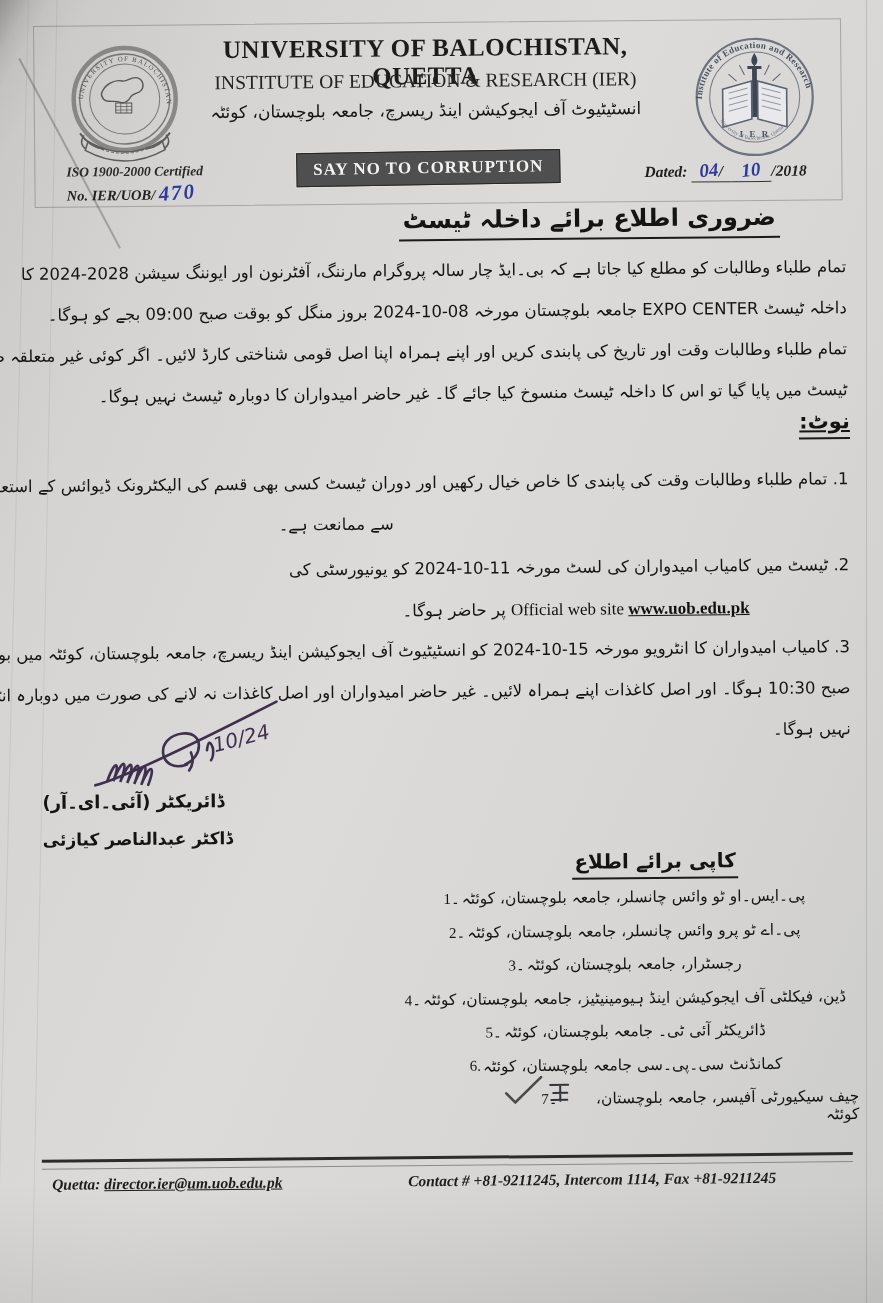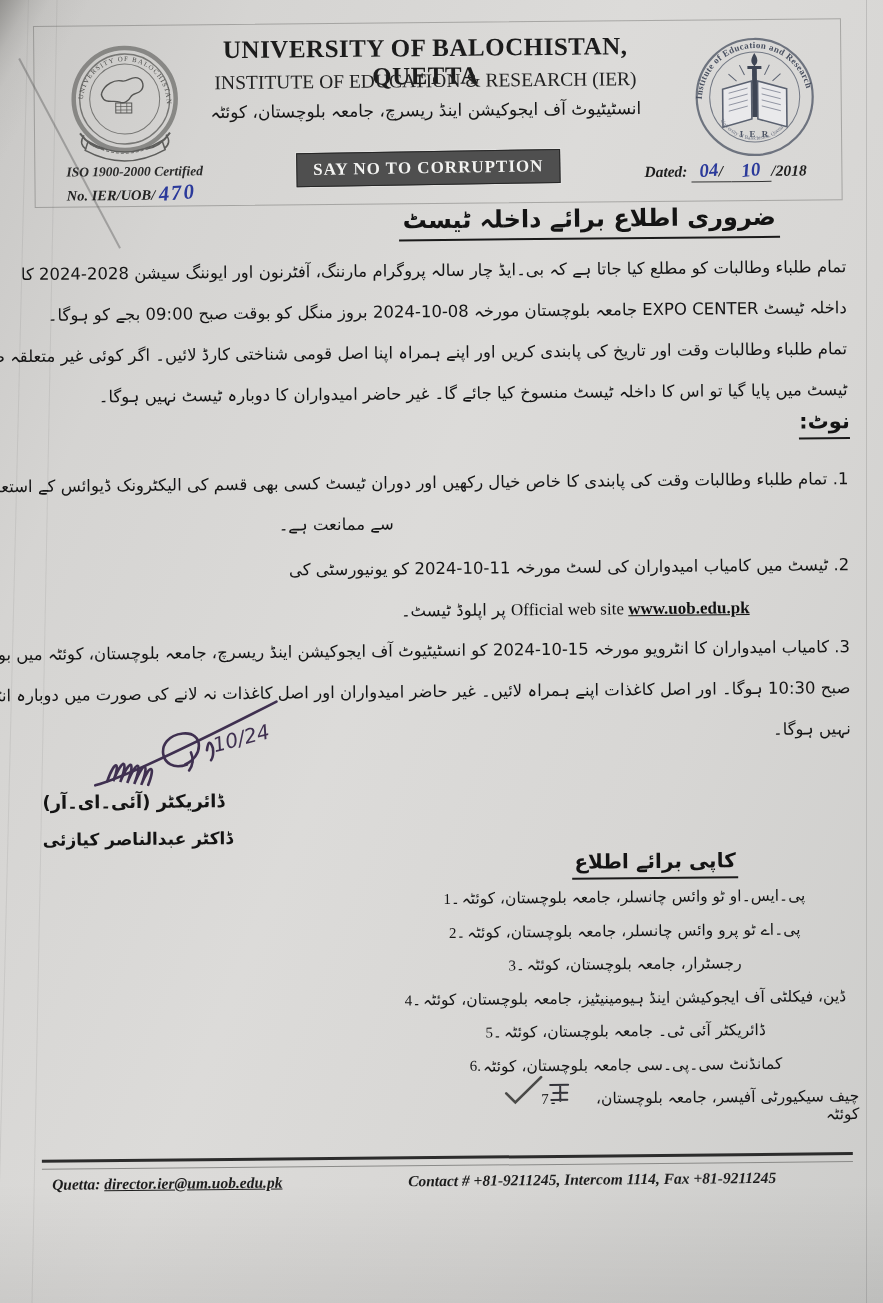--- a/index.html
+++ b/index.html
@@ -48,21 +48,21 @@
 
   
   .urdu{font-family:"DejaVu Sans", sans-serif;color:#141414;}
   .doc-title{position:absolute;left:330px;top:206px;width:525px;text-align:center;
     font-size:24px;font-weight:bold;direction:rtl;}
   .doc-title span{border-bottom:2.4px solid #1a1a1a;padding:0 4px 5px 4px;}
   .para{position:absolute;left:55px;right:34px;direction:rtl;text-align:right;
     font-size:16.5px;line-height:41px;}
   .para .pline{white-space:nowrap;}
   .note-head{position:absolute;right:32px;top:413px;font-size:21px;font-weight:bold;direction:rtl;}
-  .note-head span{border-bottom:2.2px solid #1a1a1a;padding-bottom:4px;}
+  .note-head span{border-bottom:2.2px solid #1a1a1a;padding-bottom:4px;text-decoration:underline;}
   .indent-deep{padding-left:0;padding-right:455px;}
   .indent-mid{padding-left:0;padding-right:100px;}
   .weburl{text-decoration:underline;font-family:"Liberation Serif",serif;font-weight:bold;font-size:17px;color:#101010;}
   .weblabel{font-family:"Liberation Serif",serif;font-size:17px;color:#101010;}
 
   .sig-svg{position:absolute;left:85px;top:686px;}
   .director-title{position:absolute;left:40px;top:788px;font-size:18px;font-weight:bold;direction:rtl;}
   .director-name{position:absolute;left:40px;top:826px;font-size:17px;font-weight:bold;direction:rtl;}
 
   
@@ -192,21 +192,21 @@
   </div>
 
   <div class="para urdu" style="top:462px;">
     <div class="pline">1. تمام طلباء وطالبات وقت کی پابندی کا خاص خیال رکھیں اور دوران ٹیسٹ کسی بھی قسم کی الیکٹرونک ڈیوائس کے استعمال کی سختی</div>
     <div class="pline indent-deep">سے ممانعت ہے۔</div>
   </div>
 
   <div class="para urdu" style="top:548px;line-height:42px;">
     <div class="pline">2. ٹیسٹ میں کامیاب امیدواران کی لسٹ مورخہ 11-10-2024 کو یونیورسٹی کی</div>
     <div class="pline indent-mid">
-      <span class="weblabel">Official web site </span><span class="weburl">www.uob.edu.pk</span><span> پر اپلوڈ ٹیسٹ۔</span>
+      <span class="weblabel">Official web site </span><span class="weburl">www.uob.edu.pk</span><span> پر حاضر ہوگا۔</span>
     </div>
   </div>
 
   <div class="para urdu" style="top:630px;">
     <div class="pline">3. کامیاب امیدواران کا انٹرویو مورخہ 15-10-2024 کو انسٹیٹیوٹ آف ایجوکیشن اینڈ ریسرچ، جامعہ بلوچستان، کوئٹہ میں بوقت</div>
     <div class="pline">صبح 10:30 ہوگا۔ اور اصل کاغذات اپنے ہمراہ لائیں۔ غیر حاضر امیدواران اور اصل کاغذات نہ لانے کی صورت میں دوبارہ انٹرویو</div>
     <div class="pline">نہیں ہوگا۔</div>
   </div>
 
   <div class="sig-svg">

